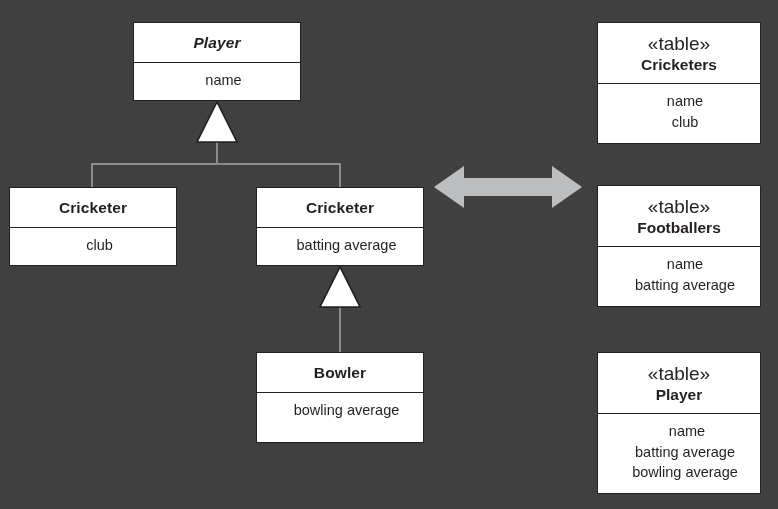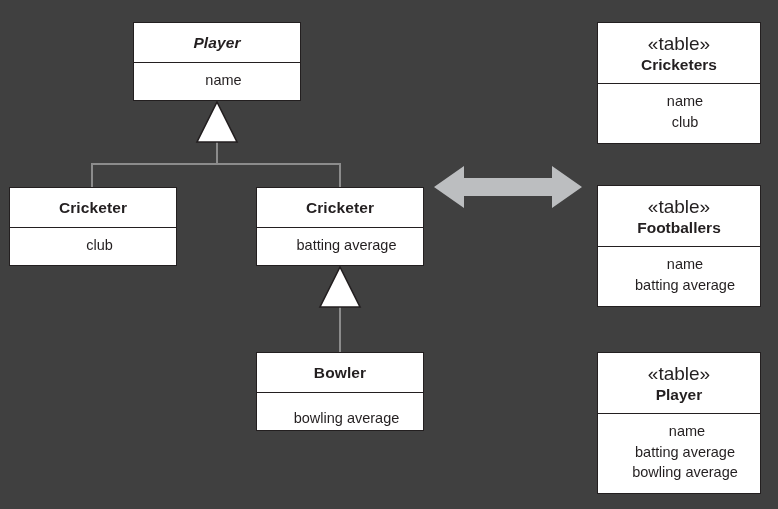--- a/index.html
+++ b/index.html
@@ -139,21 +139,21 @@
 
   <div class="uml-box" style="left:256px; top:187px; width:168px; height:79px;">
     <div class="uml-head" style="height:40px;text-align:right;">
       <span class="class-title">Cricketer</span>
     </div>
     <div class="uml-body attr-list pad-left-13">
       <span class="attr">batting average</span>
     </div>
   </div>
 
-  <div class="uml-box" style="left:256px; top:352px; width:168px; height:79px;gap:8px;">
+  <div class="uml-box" style="left:256px; top:352px; width:168px; height:91px;">
     <div class="uml-head" style="height:40px;">
       <span class="class-title">Bowler</span>
     </div>
     <div class="uml-body attr-list pad-left-13">
       <span class="attr">bowling average</span>
     </div>
   </div>
 
   <svg class="map-arrow" style="left:434px; top:163px;" width="148" height="48" viewBox="0 0 148 48">
     <polygon points="0,24 30,3 30,15 118,15 118,3 148,24 118,45 118,33 30,33 30,45" fill="#bcbec0"></polygon>

